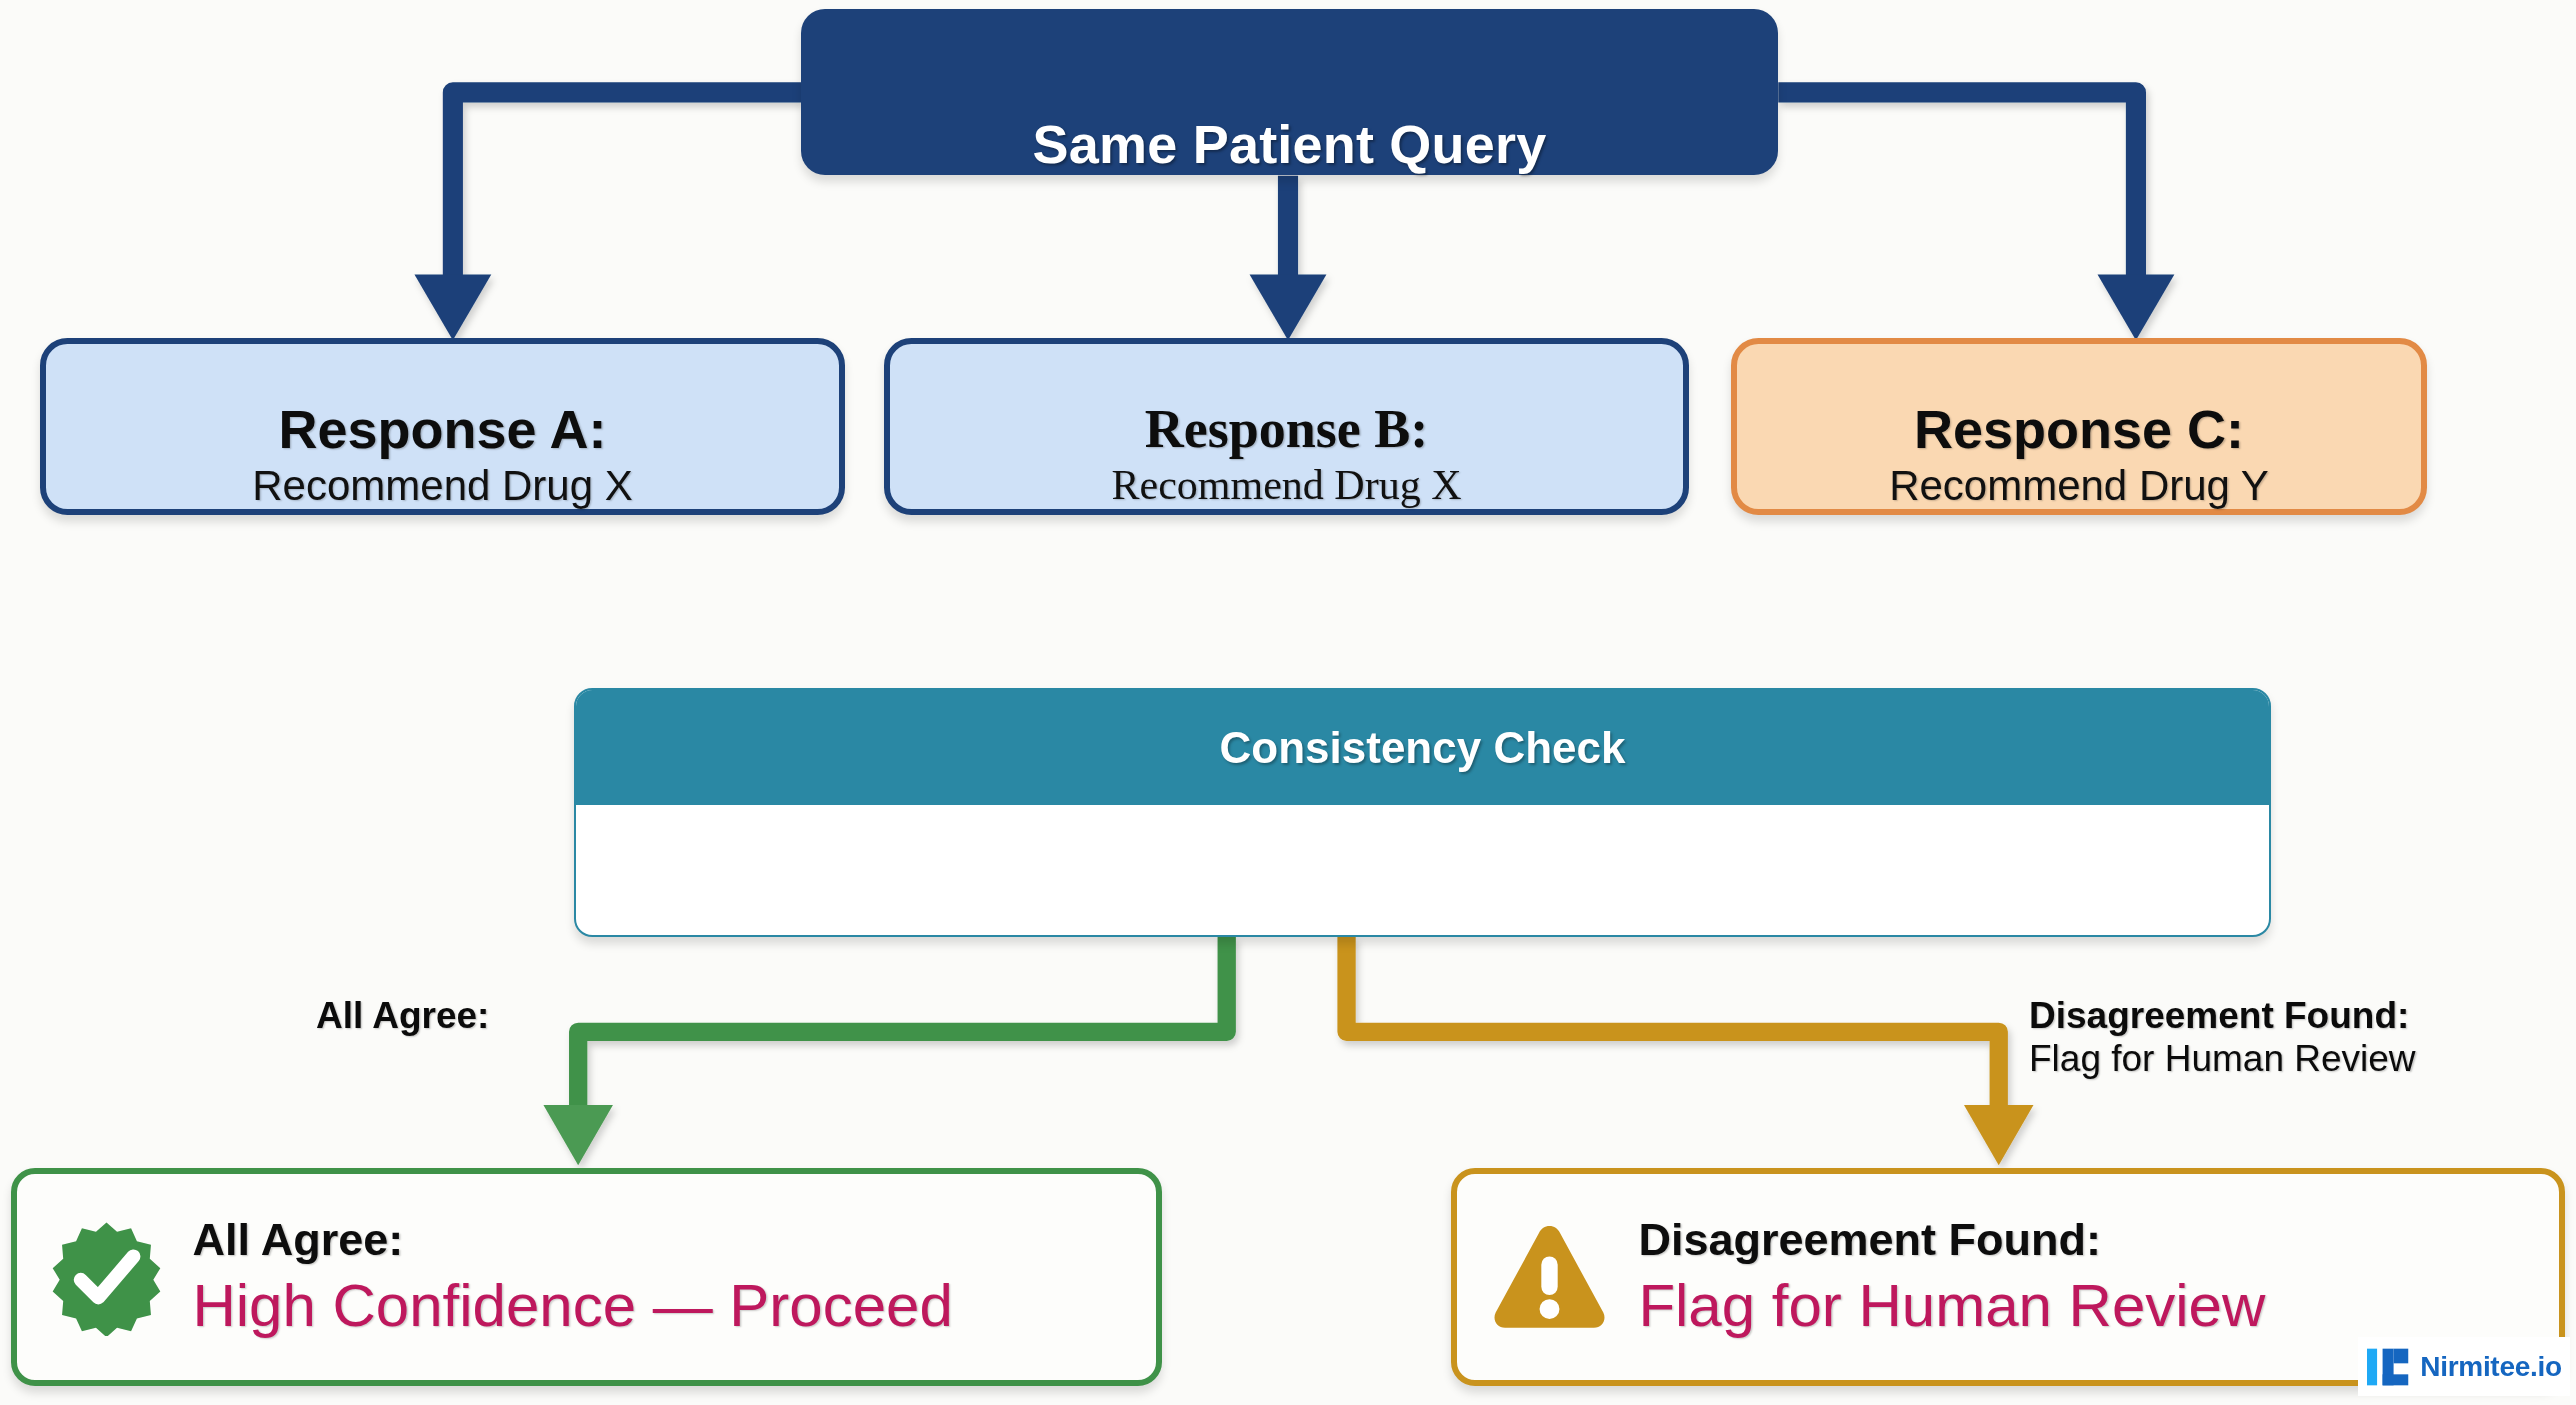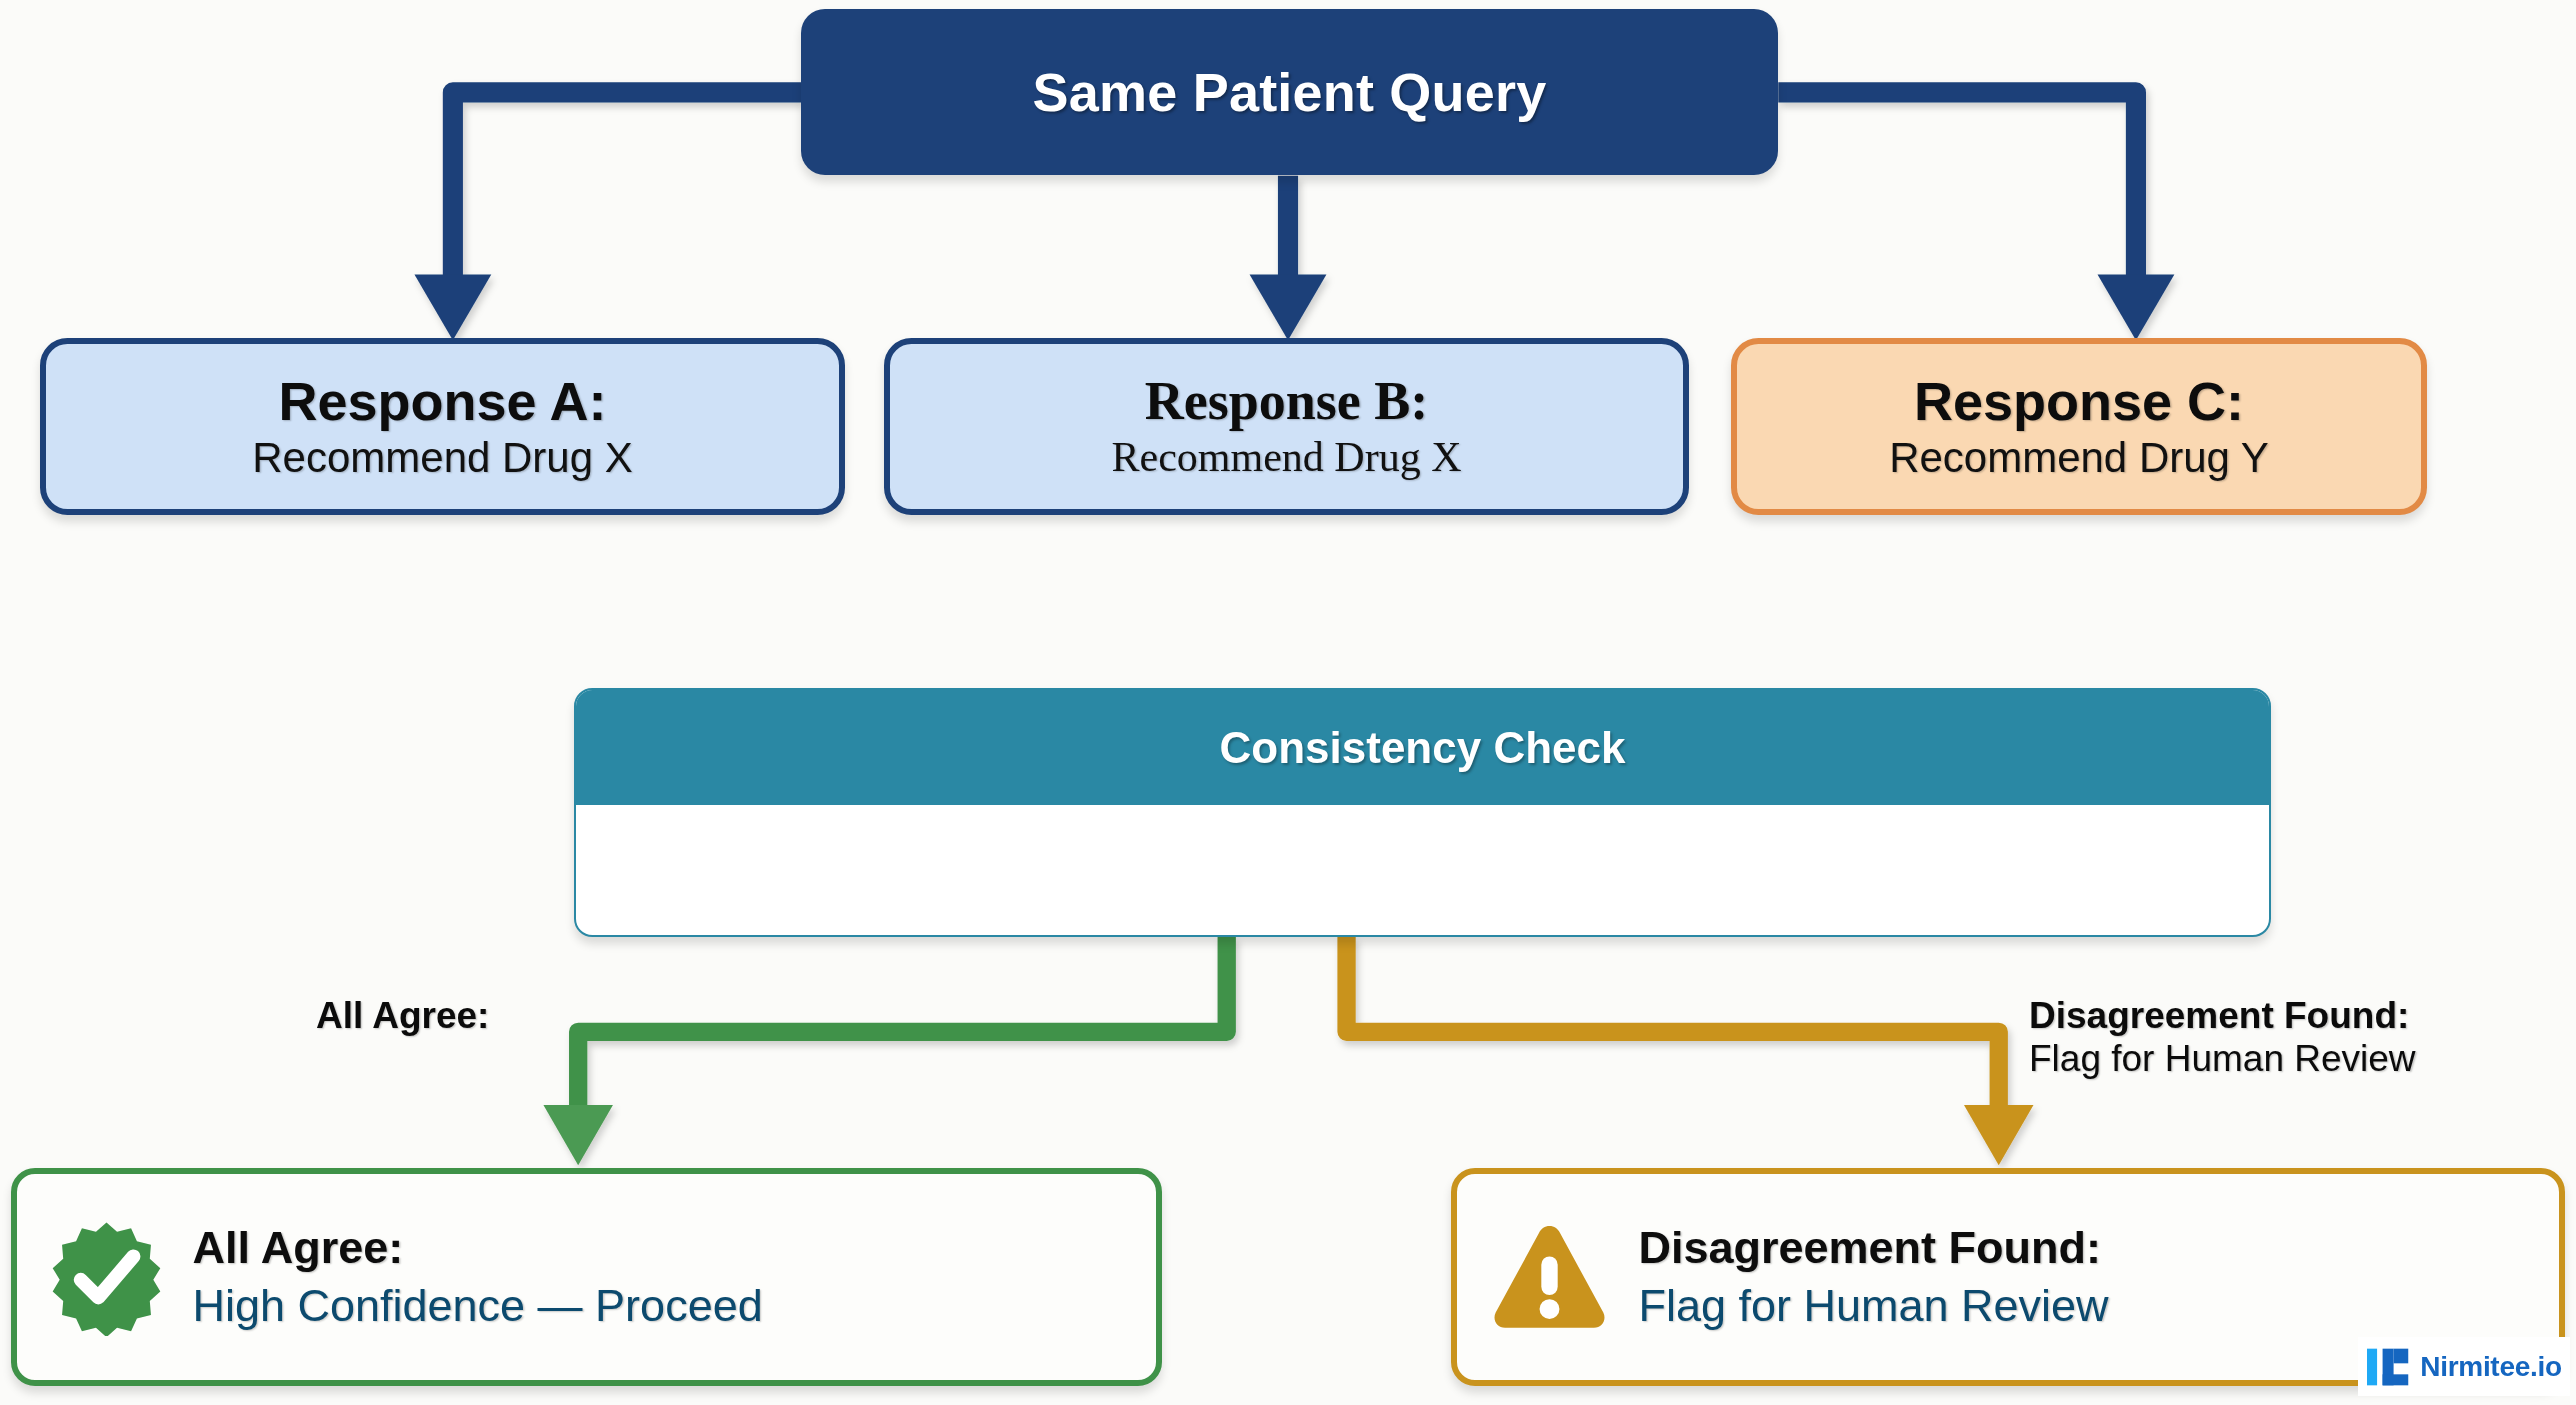--- a/index.html
+++ b/index.html
@@ -20,21 +20,21 @@
     pointer-events: none;
   }
 
   
   .node {
     position: absolute;
     border-radius: 24px;
     display: flex;
     flex-direction: column;
     align-items: center;
-    justify-content: center;
+    justify-content: flex-end;
     text-align: center;
     box-shadow: 0 6.4px 10px rgba(0,0,0,0.13);
   }
 
   
   .root {
     left: 801px; top: 9.1px; width: 977px; height: 166px;
     background: #1d4179;
     border-radius: 24px;
     color: #ffffff;
@@ -114,21 +114,21 @@
   .outcome .otext {
     display: flex; flex-direction: column;
     align-items: flex-start; text-align: left;
   }
   .outcome .title {
     font-size: 45px; font-weight: bold; color: #0d0d0d;
     line-height: 1.1;
     text-shadow: 1.4px 1.4px 1.8px rgba(0,0,0,0.22);
   }
   .outcome .sub {
-    font-size: 45px; font-weight: normal; color: #0c4a6e;
+    font-size: 60px; font-weight: normal; color: #be185d;
     line-height: 1.12; margin-top: 8px;
     text-shadow: 1.4px 1.4px 1.8px rgba(0,0,0,0.2);
   }
   .oicon { flex: 0 0 auto; line-height: 0; }
 
   
   .branch-label {
     position: absolute;
     font-size: 37px;
     color: #0b0b0b;

